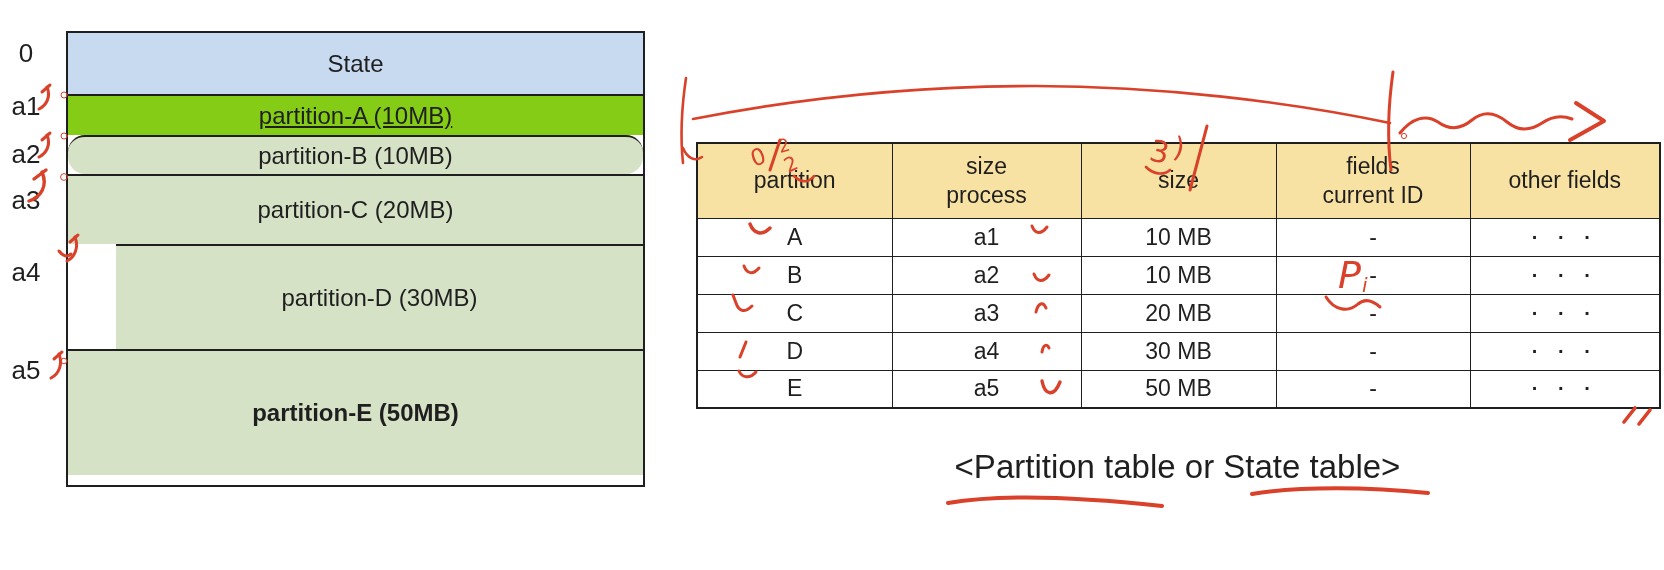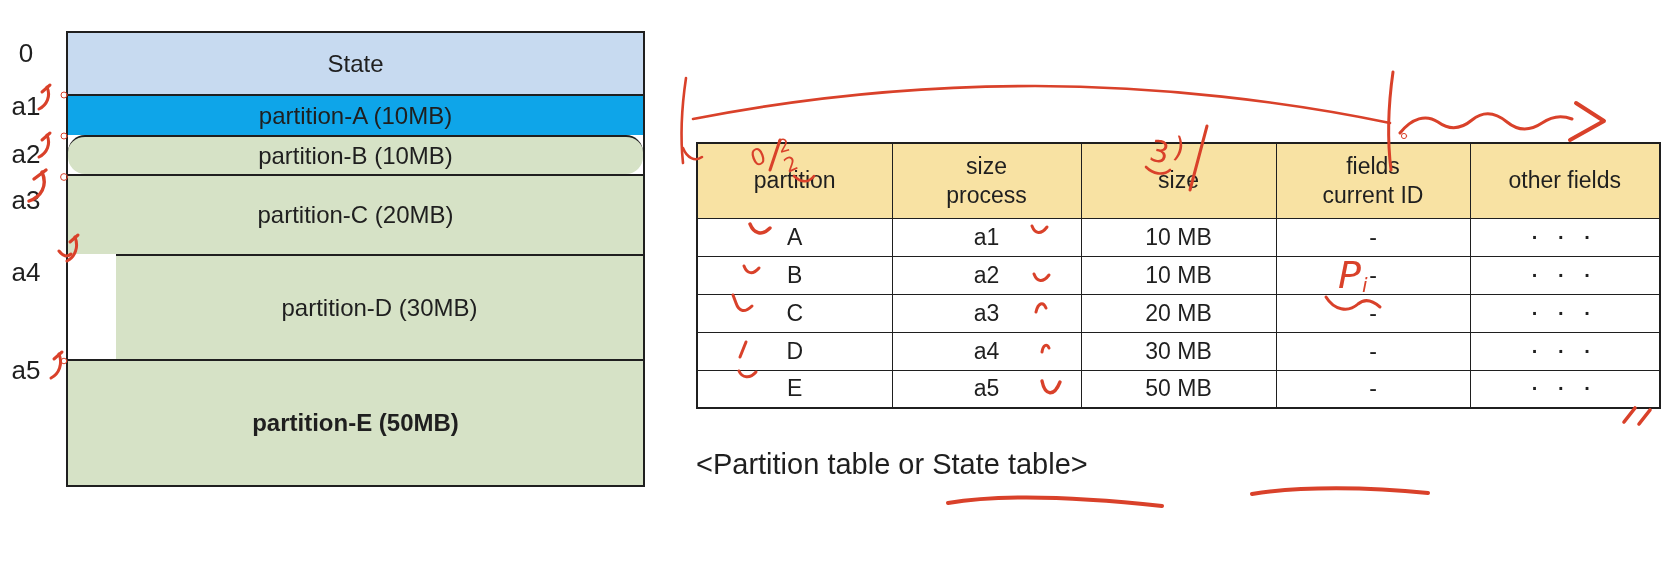--- a/index.html
+++ b/index.html
@@ -13,63 +13,63 @@
     box-sizing:border-box;border:2px solid #1f1f1f;
   }
   .mem-block{
     box-sizing:border-box;display:flex;align-items:center;justify-content:center;
     font-size:24px;border-top:2px solid #1f1f1f;
   }
   .mem-block:first-child{border-top:none;}
   .h-kernel{height:61px;}
   .h-a{height:41px;}
   .h-b{height:39px;}
-  .h-c{height:80px;text-align:right;}
+  .h-c{height:70px;text-align:right;}
   .h-d{height:105px;}
   .h-e{height:126px;font-weight:bold;}
   .addr-label{
     position:absolute;left:0;width:52px;text-align:center;font-size:26px;line-height:26px;
   }
   
   .ptable{
     position:absolute;left:696px;top:142px;border-collapse:collapse;table-layout:fixed;
     font-size:23px;
   }
   .ptable th,.ptable td{
     box-sizing:border-box;border:1.6px solid #1f1f1f;text-align:center;vertical-align:middle;
     padding:0;font-weight:normal;
   }
   .ptable{border:2.5px solid #1f1f1f;}
   .ptable th{background:#f8e2a3;height:75px;line-height:1.25;}
   .ptable td{height:38px;background:#ffffff;}
   .ptable td.dots{font-weight:bold;letter-spacing:7px;font-size:20px;}
   .caption{
-    position:absolute;left:696px;top:448px;width:963px;text-align:left;
-    font-size:29px;white-space:nowrap;
+    position:absolute;left:696px;top:448px;width:963px;text-align:center;
+    font-size:33px;white-space:nowrap;
   }
   
   .overlay{position:absolute;left:0;top:0;pointer-events:none;}
   .ink{stroke:#d9412a;fill:none;stroke-linecap:round;stroke-linejoin:round;}
   .ink-txt{fill:#d9412a;stroke:none;font-family:"DejaVu Sans",sans-serif;}
 </style>
 </head>
 <body>
 
 <div class="canvas">
 
   <span class="addr-label" style="top:40px;">0</span>
   <span class="addr-label" style="top:93px;">a1</span>
   <span class="addr-label" style="top:141px;">a2</span>
   <span class="addr-label" style="top:187px;">a3</span>
   <span class="addr-label" style="top:259px;">a4</span>
   <span class="addr-label" style="top:357px;">a5</span>
 
   <div class="mem-box">
     <div class="mem-block h-kernel" style="background:#c7daf0;">State</div>
-    <div class="mem-block h-a" style="background:#0ea5e9;">partition-A (10MB)</div>
+    <div class="mem-block h-a" style="background:#84cc16;text-decoration:underline;">partition-A (10MB)</div>
     <div class="mem-block h-b" style="background:#d6e2c6;border-radius:17px;">partition-B (10MB)</div>
     <div class="mem-block h-c" style="background:#d6e2c6;">partition-C (20MB)</div>
     <div class="mem-block h-d" style="background:#d6e2c6;margin-left:48px;">partition-D (30MB)</div>
     <div class="mem-block h-e" style="background:#d6e2c6;">partition-E (50MB)</div>
   </div>
 
   <table class="ptable">
     <colgroup>
       <col style="width:195px;">
         <col style="width:189px;">

